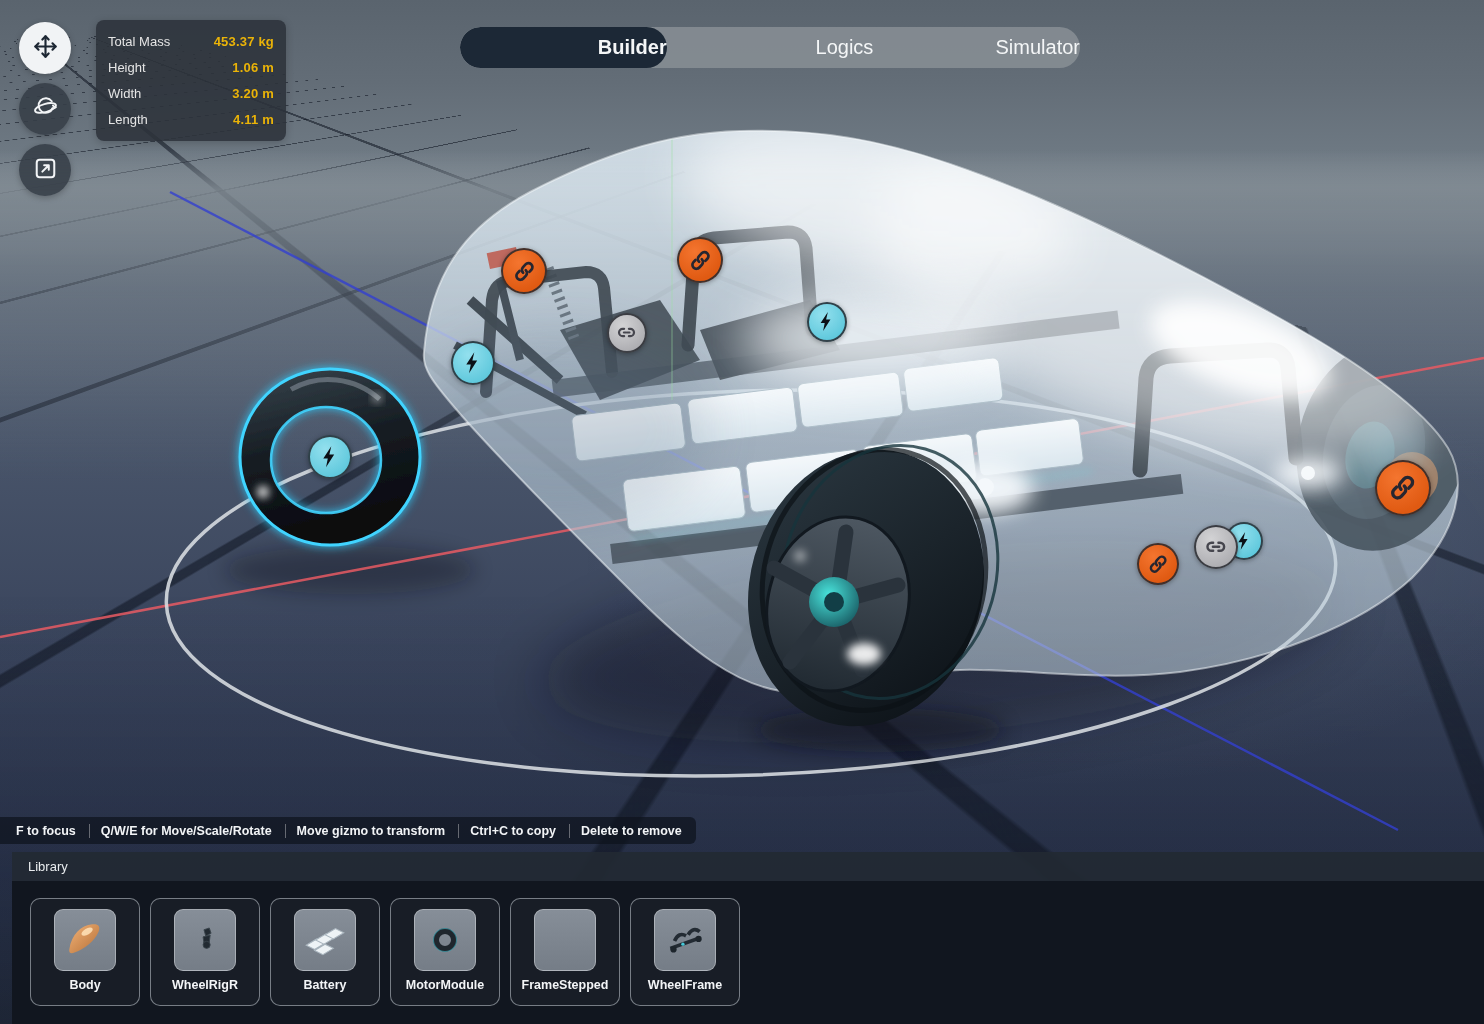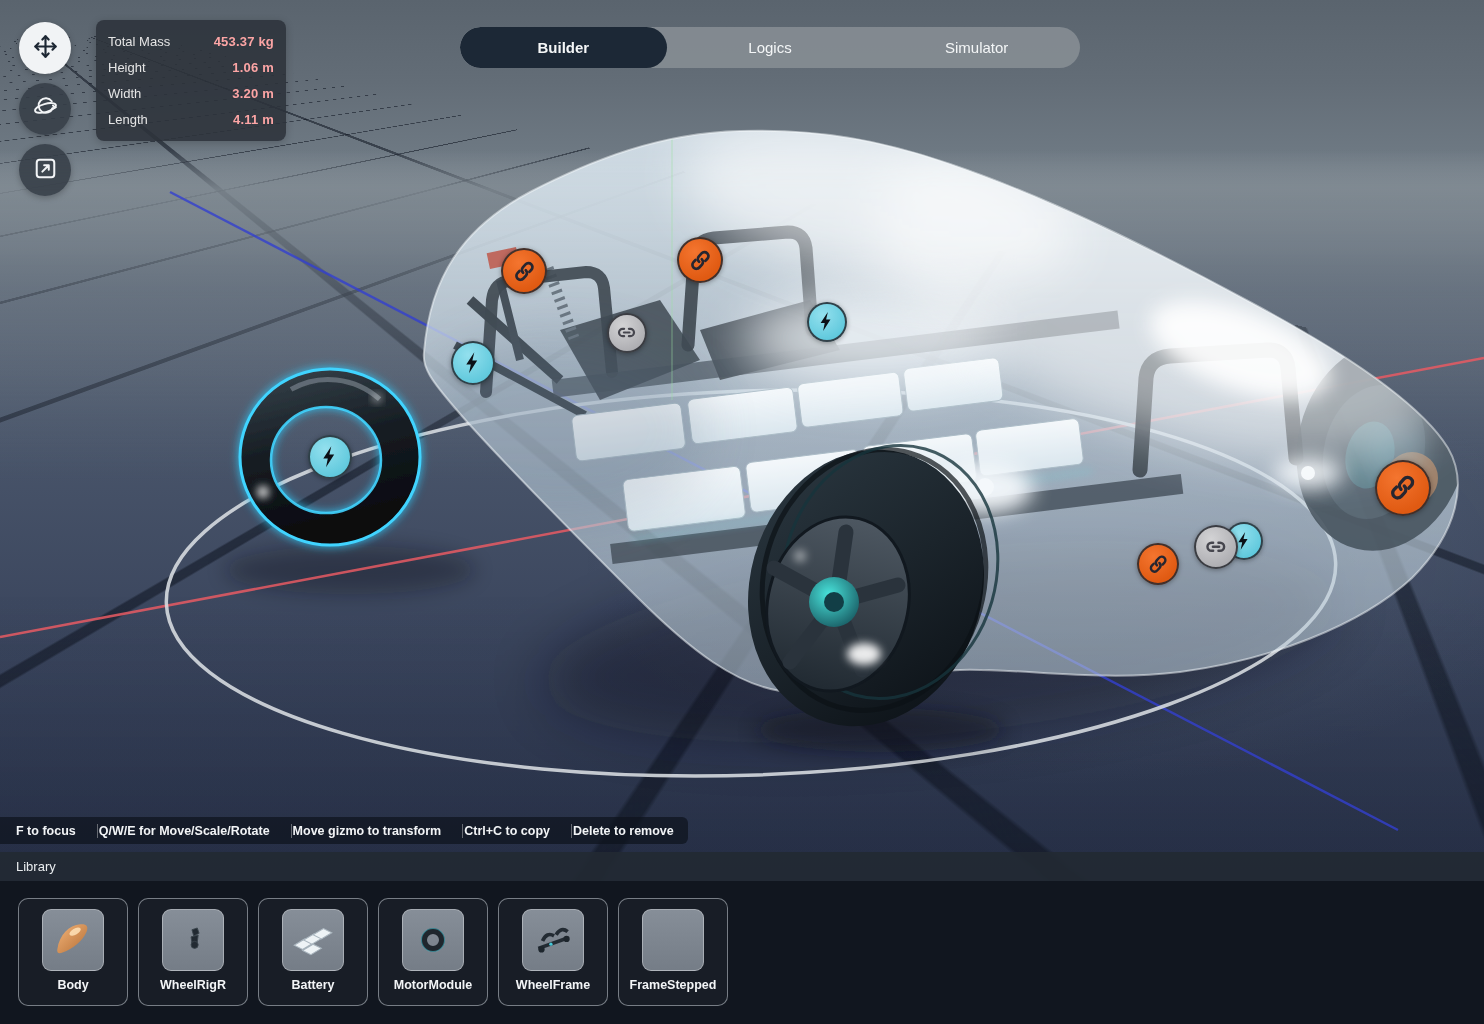--- a/index.html
+++ b/index.html
@@ -40,37 +40,37 @@
   .tool-btn{width:52px;height:52px;border-radius:50%;display:flex;align-items:center;justify-content:center;
       background:rgba(54,62,71,.88);box-shadow:0 2px 6px rgba(0,0,0,.25);cursor:pointer;}
   .tool-btn svg{width:27px;height:27px;}
   .tool-btn.active{background:#f1f3f5;}
 
   
   .stats{position:absolute;left:96px;top:20px;width:166px;z-index:6;border-radius:8px;
       background:rgba(44,50,58,.88);padding:8px 12px 9px 12px;box-shadow:0 2px 8px rgba(0,0,0,.2);}
   .stats .row{display:flex;justify-content:space-between;align-items:center;height:26px;font-size:13px;}
   .stats .lbl{color:#e5e5e5;}
-  .stats .val{color:#fca5a5;font-weight:700;letter-spacing:.2px;}
+  .stats .val{color:#eab308;font-weight:700;letter-spacing:.2px;}
 
   
   .tabs{position:absolute;left:460px;top:27px;width:620px;height:41px;z-index:6;border-radius:21px;
       background:rgba(136,143,149,.85);display:flex;overflow:hidden;}
-  .tab{flex:1;display:flex;align-items:center;justify-content:center;font-size:15px;color:#f4f6f7;
+  .tab{flex:1;display:flex;align-items:center;justify-content:flex-end;font-size:20px;color:#f4f6f7;
       cursor:pointer;border-radius:21px;}
   .tab.active{background:#1c2836;font-weight:600;}
 
   
   .hintbar{position:absolute;left:0;top:817px;height:27px;z-index:6;display:inline-flex;align-items:center;
       background:rgba(14,20,29,.72);border-radius:0 6px 6px 0;padding:0 14px 0 16px;}
   .hint{color:#f2f4f6;font-size:12.5px;font-weight:600;white-space:nowrap;}
-  .hint + .hint{margin-left:21px;padding-left:1px;border-left:1px solid rgba(255,255,255,.35);}
-
-  
-  .library{position:absolute;left:0;right:0;bottom:0;height:172px;z-index:5;}
+  .hint + .hint{margin-left:13px;padding-left:11px;border-left:1px solid rgba(255,255,255,.35);}
+
+  
+  .library{position:absolute;left:12px;right:0;bottom:0;height:172px;z-index:5;}
   .library-header{height:29px;background:rgba(34,41,51,.94);display:flex;align-items:center;padding-left:16px;}
   .library-title{color:#e9ecef;font-size:13px;}
   .library-body{height:143px;background:#11161f;display:flex;gap:10px;padding:17px 0 0 18px;box-sizing:border-box;}
   .card{width:110px;height:108px;border-radius:10px;border:1px solid rgba(198,206,214,.55);
       background:rgba(255,255,255,.03);box-sizing:border-box;cursor:pointer;flex:0 0 auto;}
   .thumb{width:62px;height:62px;margin:10px auto 0 auto;border-radius:9px;
       background:linear-gradient(180deg,#868e98,#757d87);border:1px solid rgba(255,255,255,.35);
       display:flex;align-items:center;justify-content:center;box-sizing:border-box;}
   .thumb svg{width:46px;height:46px;}
   .card-label{margin-top:7px;text-align:center;font-size:12.5px;font-weight:600;color:#f3f5f7;}
@@ -458,34 +458,34 @@
       <div class="thumb">
         <svg viewBox="0 0 44 44">
           <circle cx="22" cy="22" r="8.5" fill="none" stroke="#1f262d" stroke-width="5.5"></circle>
           <circle cx="22" cy="22" r="11" fill="none" stroke="#3fc7da" stroke-width="1" opacity=".5"></circle>
         </svg>
       </div>
       <div class="card-label">MotorModule</div>
     </div>
 
     <div class="card">
+      <div class="thumb"></div>
+      <div class="card-label">FrameStepped</div>
+    </div>
+
+    <div class="card">
       <div class="thumb">
         <svg viewBox="0 0 44 44">
           <g stroke="#232b33" stroke-width="3.5" fill="none">
             <path d="M8 30 L36 20"></path>
               <path d="M12 23 q4 -9 11 -5"></path>
               <path d="M25 17 q5 -8 11 -3"></path>
           </g>
           <circle cx="11" cy="31" r="3" fill="#1d252c"></circle>
             <circle cx="35" cy="21" r="3" fill="#1d252c"></circle>
           <circle cx="20" cy="26" r="1.6" fill="#46c8d8"></circle>
         </svg>
       </div>
       <div class="card-label">WheelFrame</div>
     </div>
 
-    <div class="card">
-      <div class="thumb"></div>
-      <div class="card-label">FrameStepped</div>
-    </div>
-
   </div>
 </div>
 
 </body></html>

